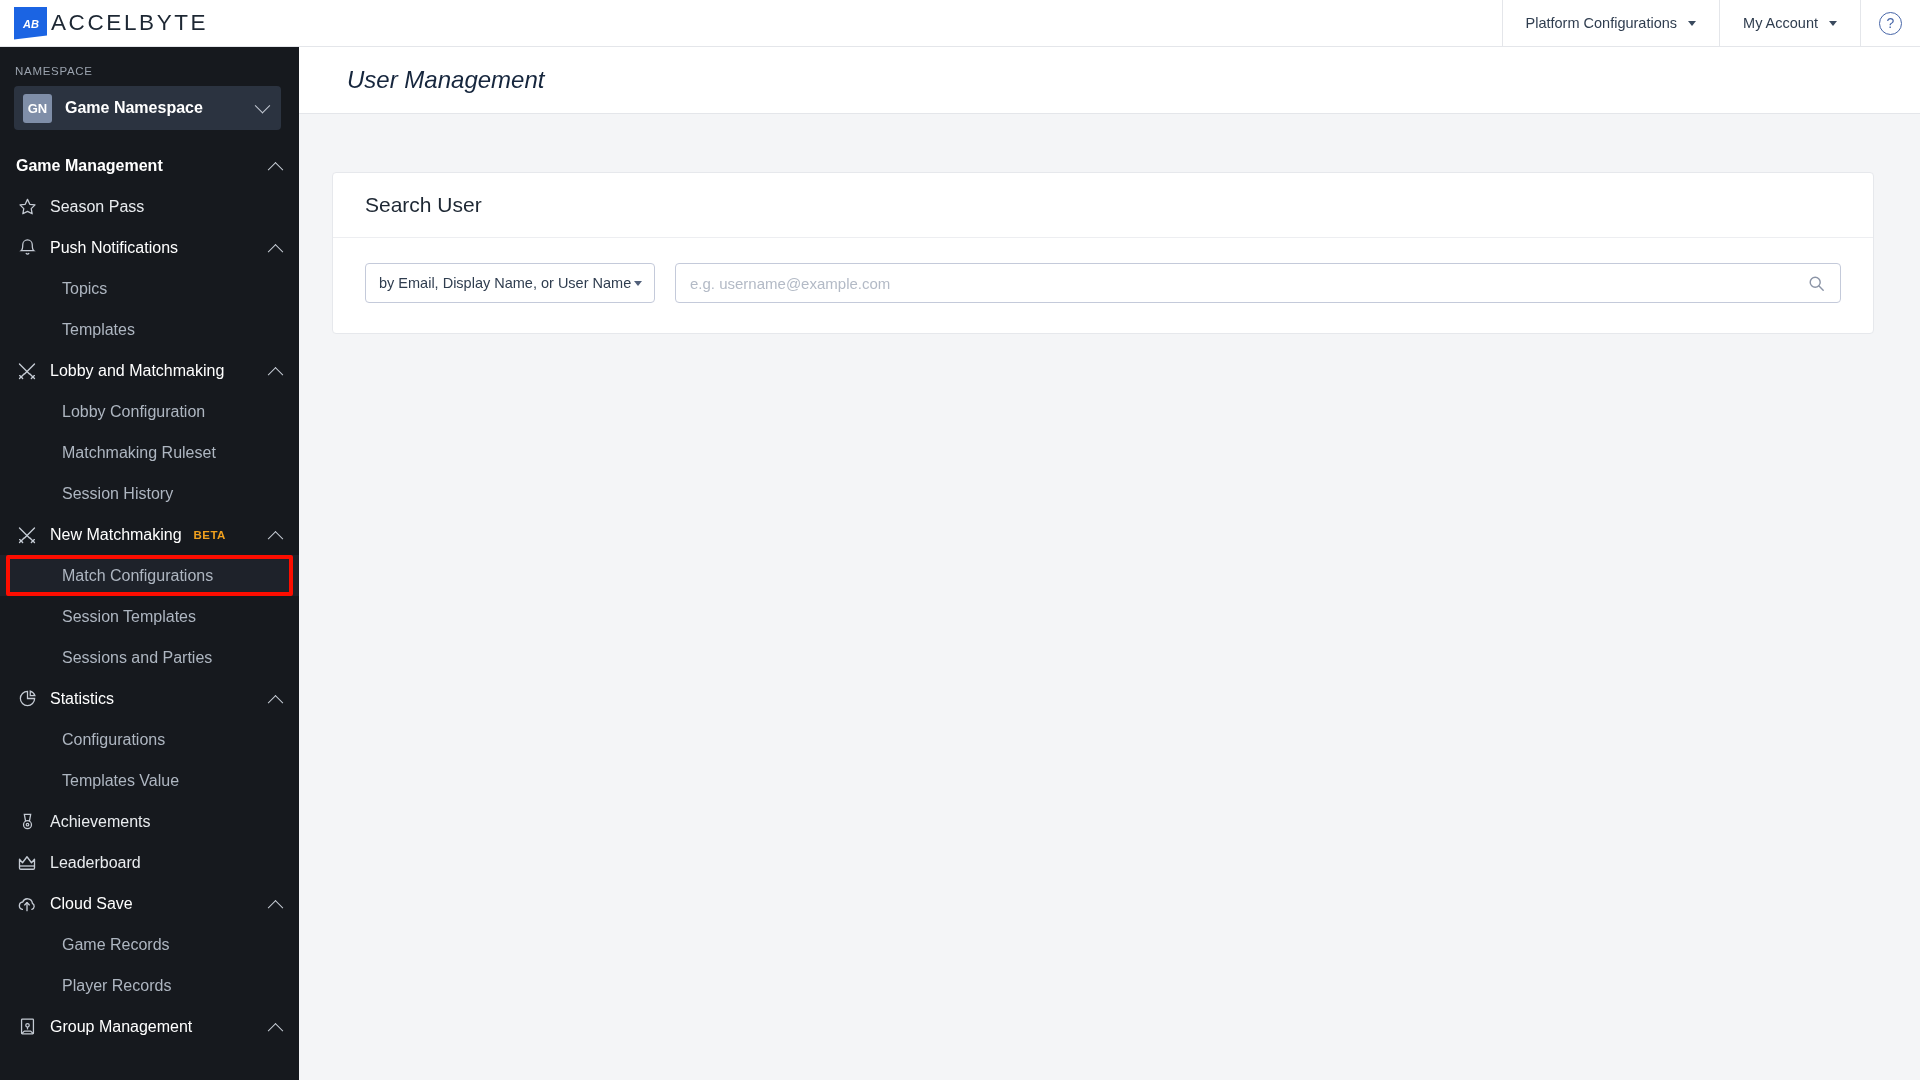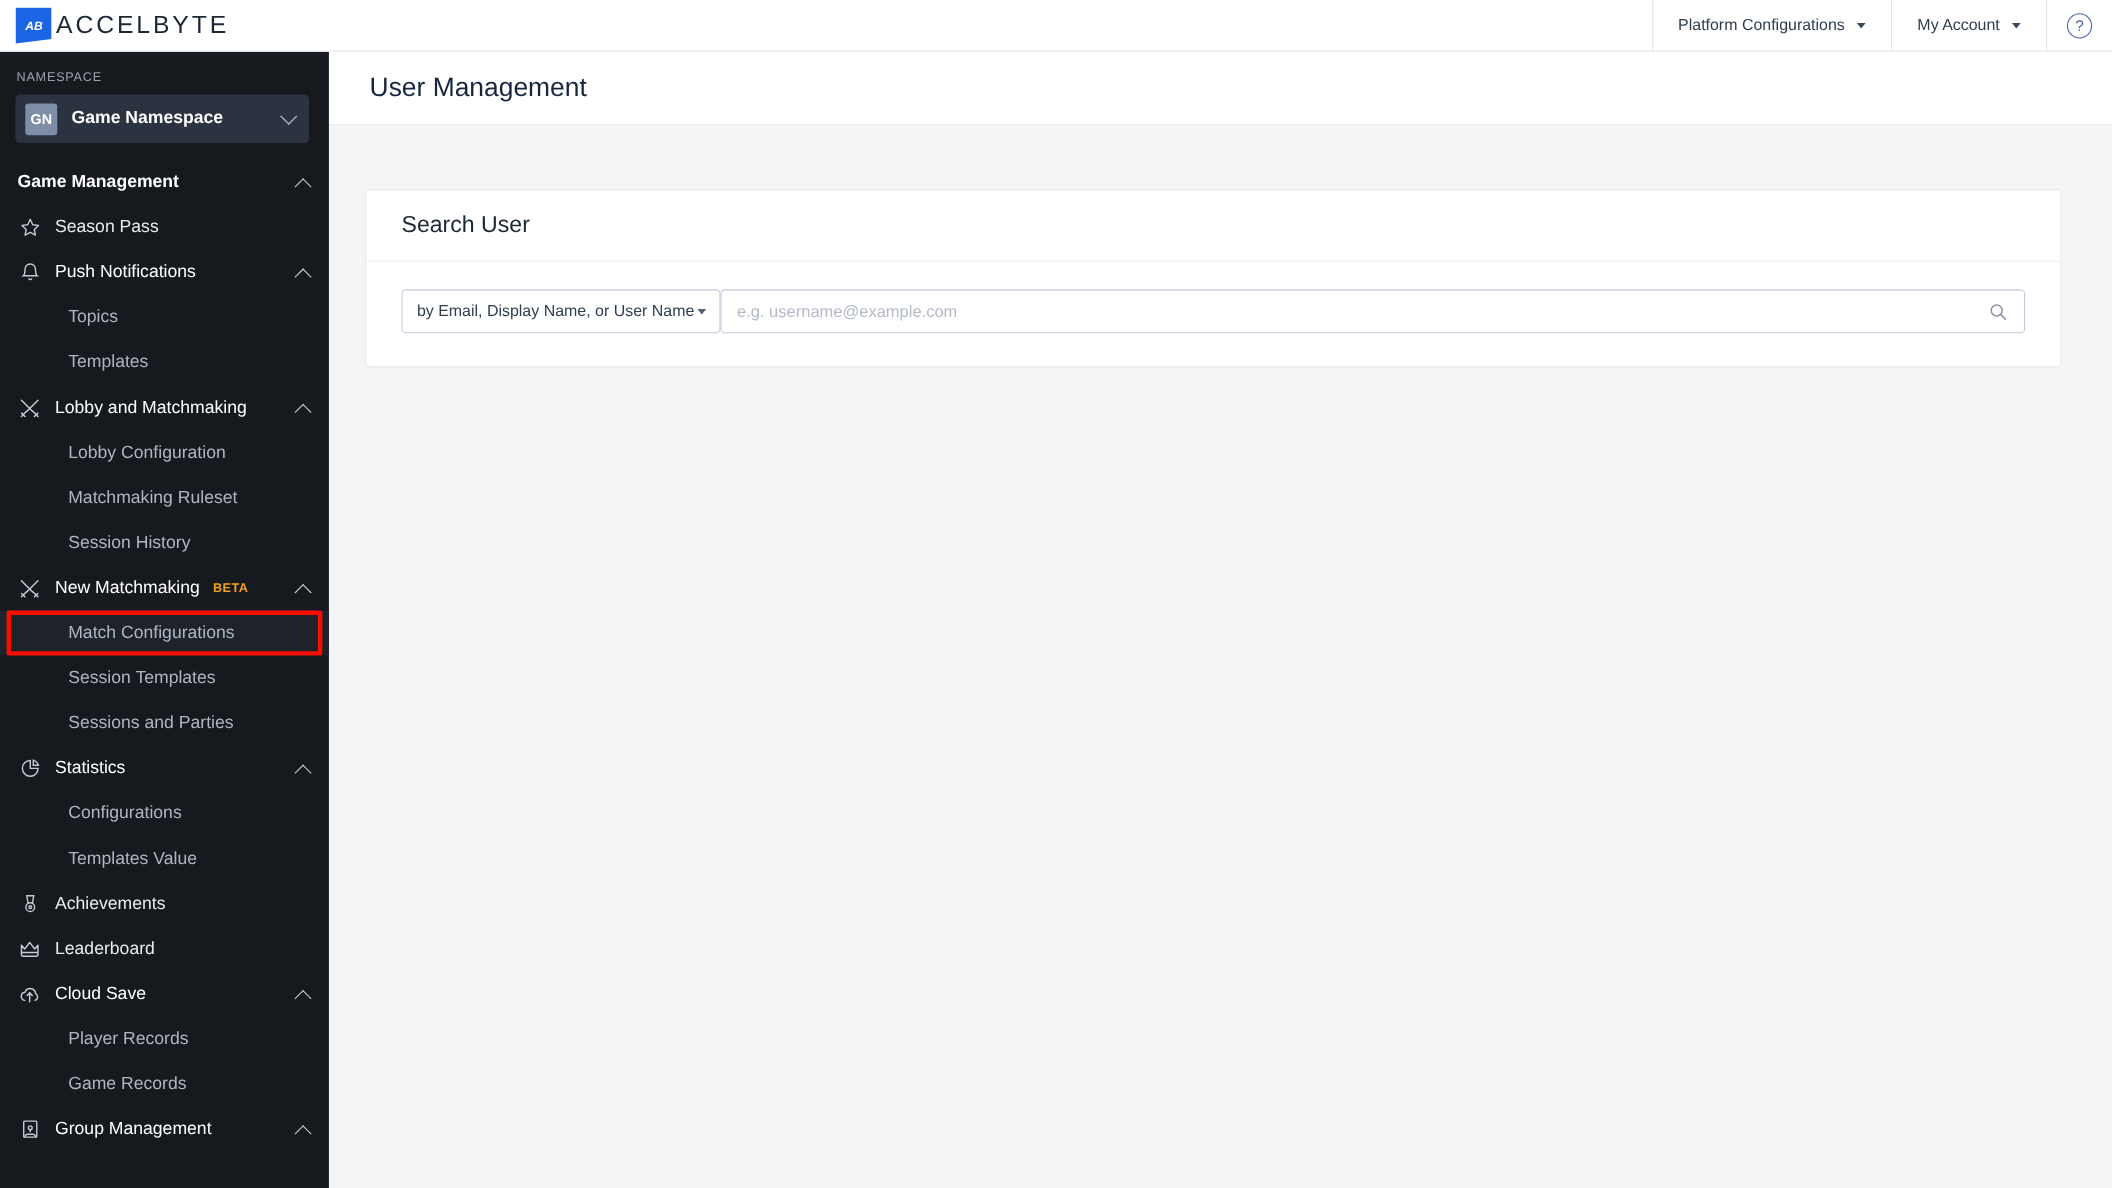--- a/index.html
+++ b/index.html
@@ -141,36 +141,36 @@
 
   
   .main {
     position: absolute; top: 47px; left: 299px;
     width: 1621px; height: 1033px;
     background: #f4f5f7;
   }
   .page-head {
     height: 67px; background: #ffffff;
     border-bottom: 1px solid #e4e6ea;
-    display: flex; align-items: center; padding-left: 37px;
+    display: flex; align-items: center; padding-left: 48px; font-style: italic;
   }
   .page-title { font-size: 24px; color: #16263d; font-weight: 400; }
 
   .card {
     margin: 58px 46px 0 33px;
     background: #ffffff;
     border: 1px solid #e6e8ec;
     border-radius: 4px;
   }
   .card-head {
     height: 65px; display: flex; align-items: center;
     padding: 0 32px; border-bottom: 1px solid #edeef1;
   }
   .card-title { font-size: 21px; color: #1d2733; font-weight: 400; }
-  .card-body { padding: 25px 32px 30px 32px; display: flex; gap: 0; }
+  .card-body { padding: 25px 32px 30px 32px; display: flex; gap: 20px; }
 
   .dd {
     width: 290px; height: 40px;
     border: 1px solid #c4cada; border-radius: 4px;
     display: flex; align-items: center;
     padding: 0 12px 0 13px; cursor: pointer; background: #fff;
   }
   .dd .dd-text { font-size: 14.5px; color: #2f3d4f; flex: 1 1 auto; white-space: nowrap; }
   .dd .caret-down { border-top-color: #51607a; }
 
@@ -346,24 +346,24 @@
           <svg width="20" height="20" viewBox="0 0 24 24" fill="none" stroke="currentColor" stroke-width="1.6" stroke-linecap="round" stroke-linejoin="round">
             <path d="M6.5 18.5A4.5 4.5 0 0 1 6.9 9.6a6 6 0 0 1 11.6 1.6 4 4 0 0 1-.6 7.3"></path>
             <path d="M12 20V10.5"></path>
             <path d="M9.2 13.1L12 10.3l2.8 2.8"></path>
           </svg>
         </span>
         <span class="label">Cloud Save</span>
         <span class="chev up"></span>
       </div>
       <div class="nav-sub">
+        <span class="label">Game Records</span>
+      </div>
+      <div class="nav-sub">
         <span class="label">Player Records</span>
-      </div>
-      <div class="nav-sub">
-        <span class="label">Game Records</span>
       </div>
       <div class="nav-item group">
         <span class="nav-ico">
           <svg width="19" height="19" viewBox="0 0 24 24" fill="none" stroke="currentColor" stroke-width="1.6" stroke-linejoin="round">
             <rect x="4.5" y="2.8" width="15" height="18.4" rx="1"></rect>
             <path d="M4.5 21.2l3.5-3.4h8l3.5 3.4"></path>
             <circle cx="12" cy="10.5" r="2.2"></circle>
             <path d="M12 12.7v3"></path>
           </svg>
         </span>

